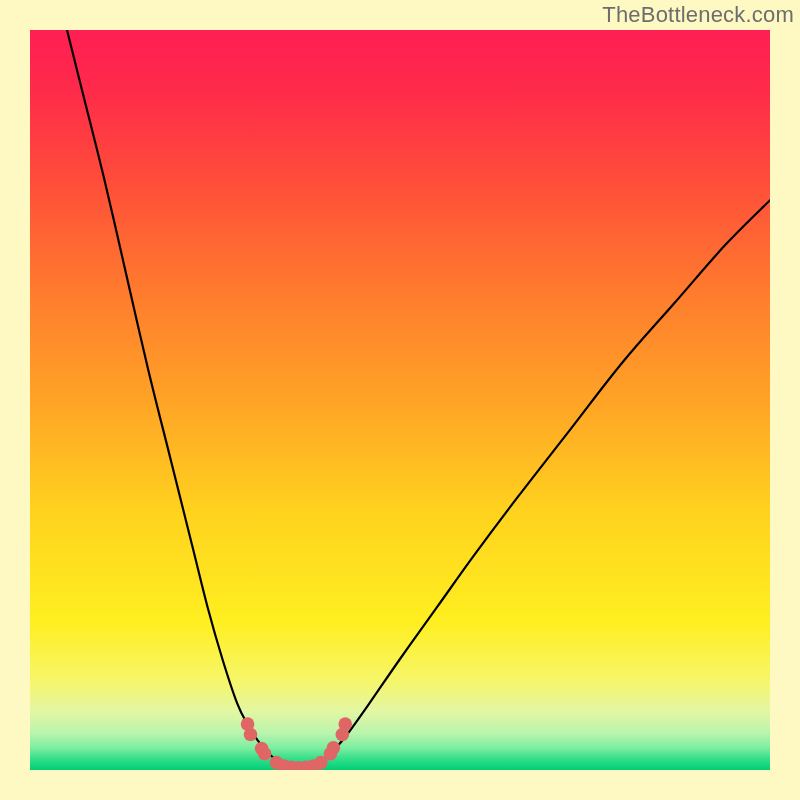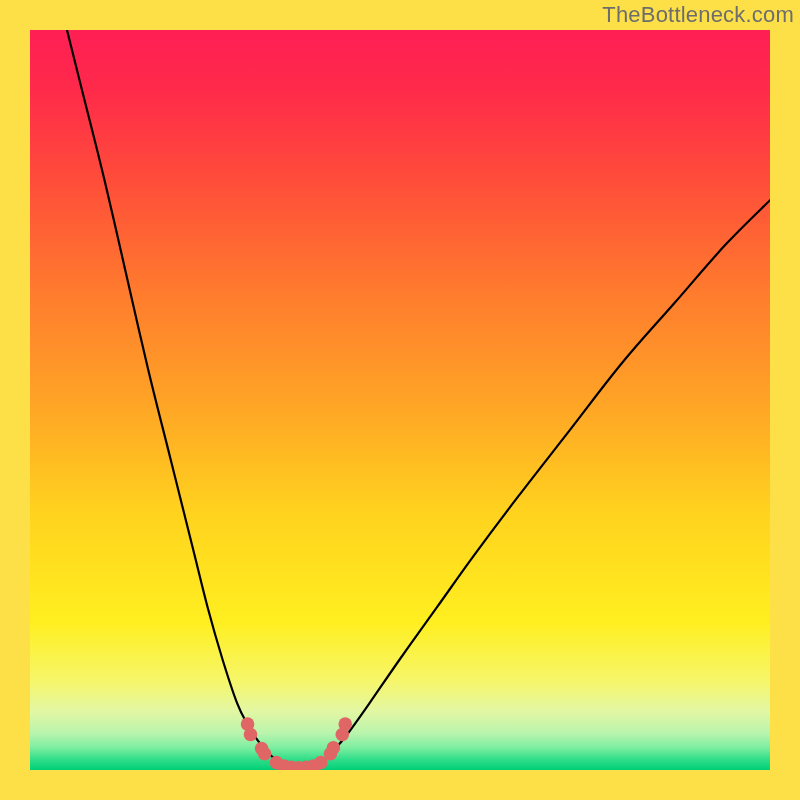--- a/index.html
+++ b/index.html
@@ -10,21 +10,21 @@
     overflow: hidden;
     background: #000;
     font-family: Arial, Helvetica, sans-serif;
   }
   .frame {
     position: absolute;
     left: 0;
     top: 0;
     width: 800px;
     height: 800px;
-    background: #fde047;
+    background: #fef9c3;
   }
   .plot {
     position: absolute;
     left: 30px;
     top: 30px;
     width: 740px;
     height: 740px;
     overflow: hidden;
   }
   .plot svg {

